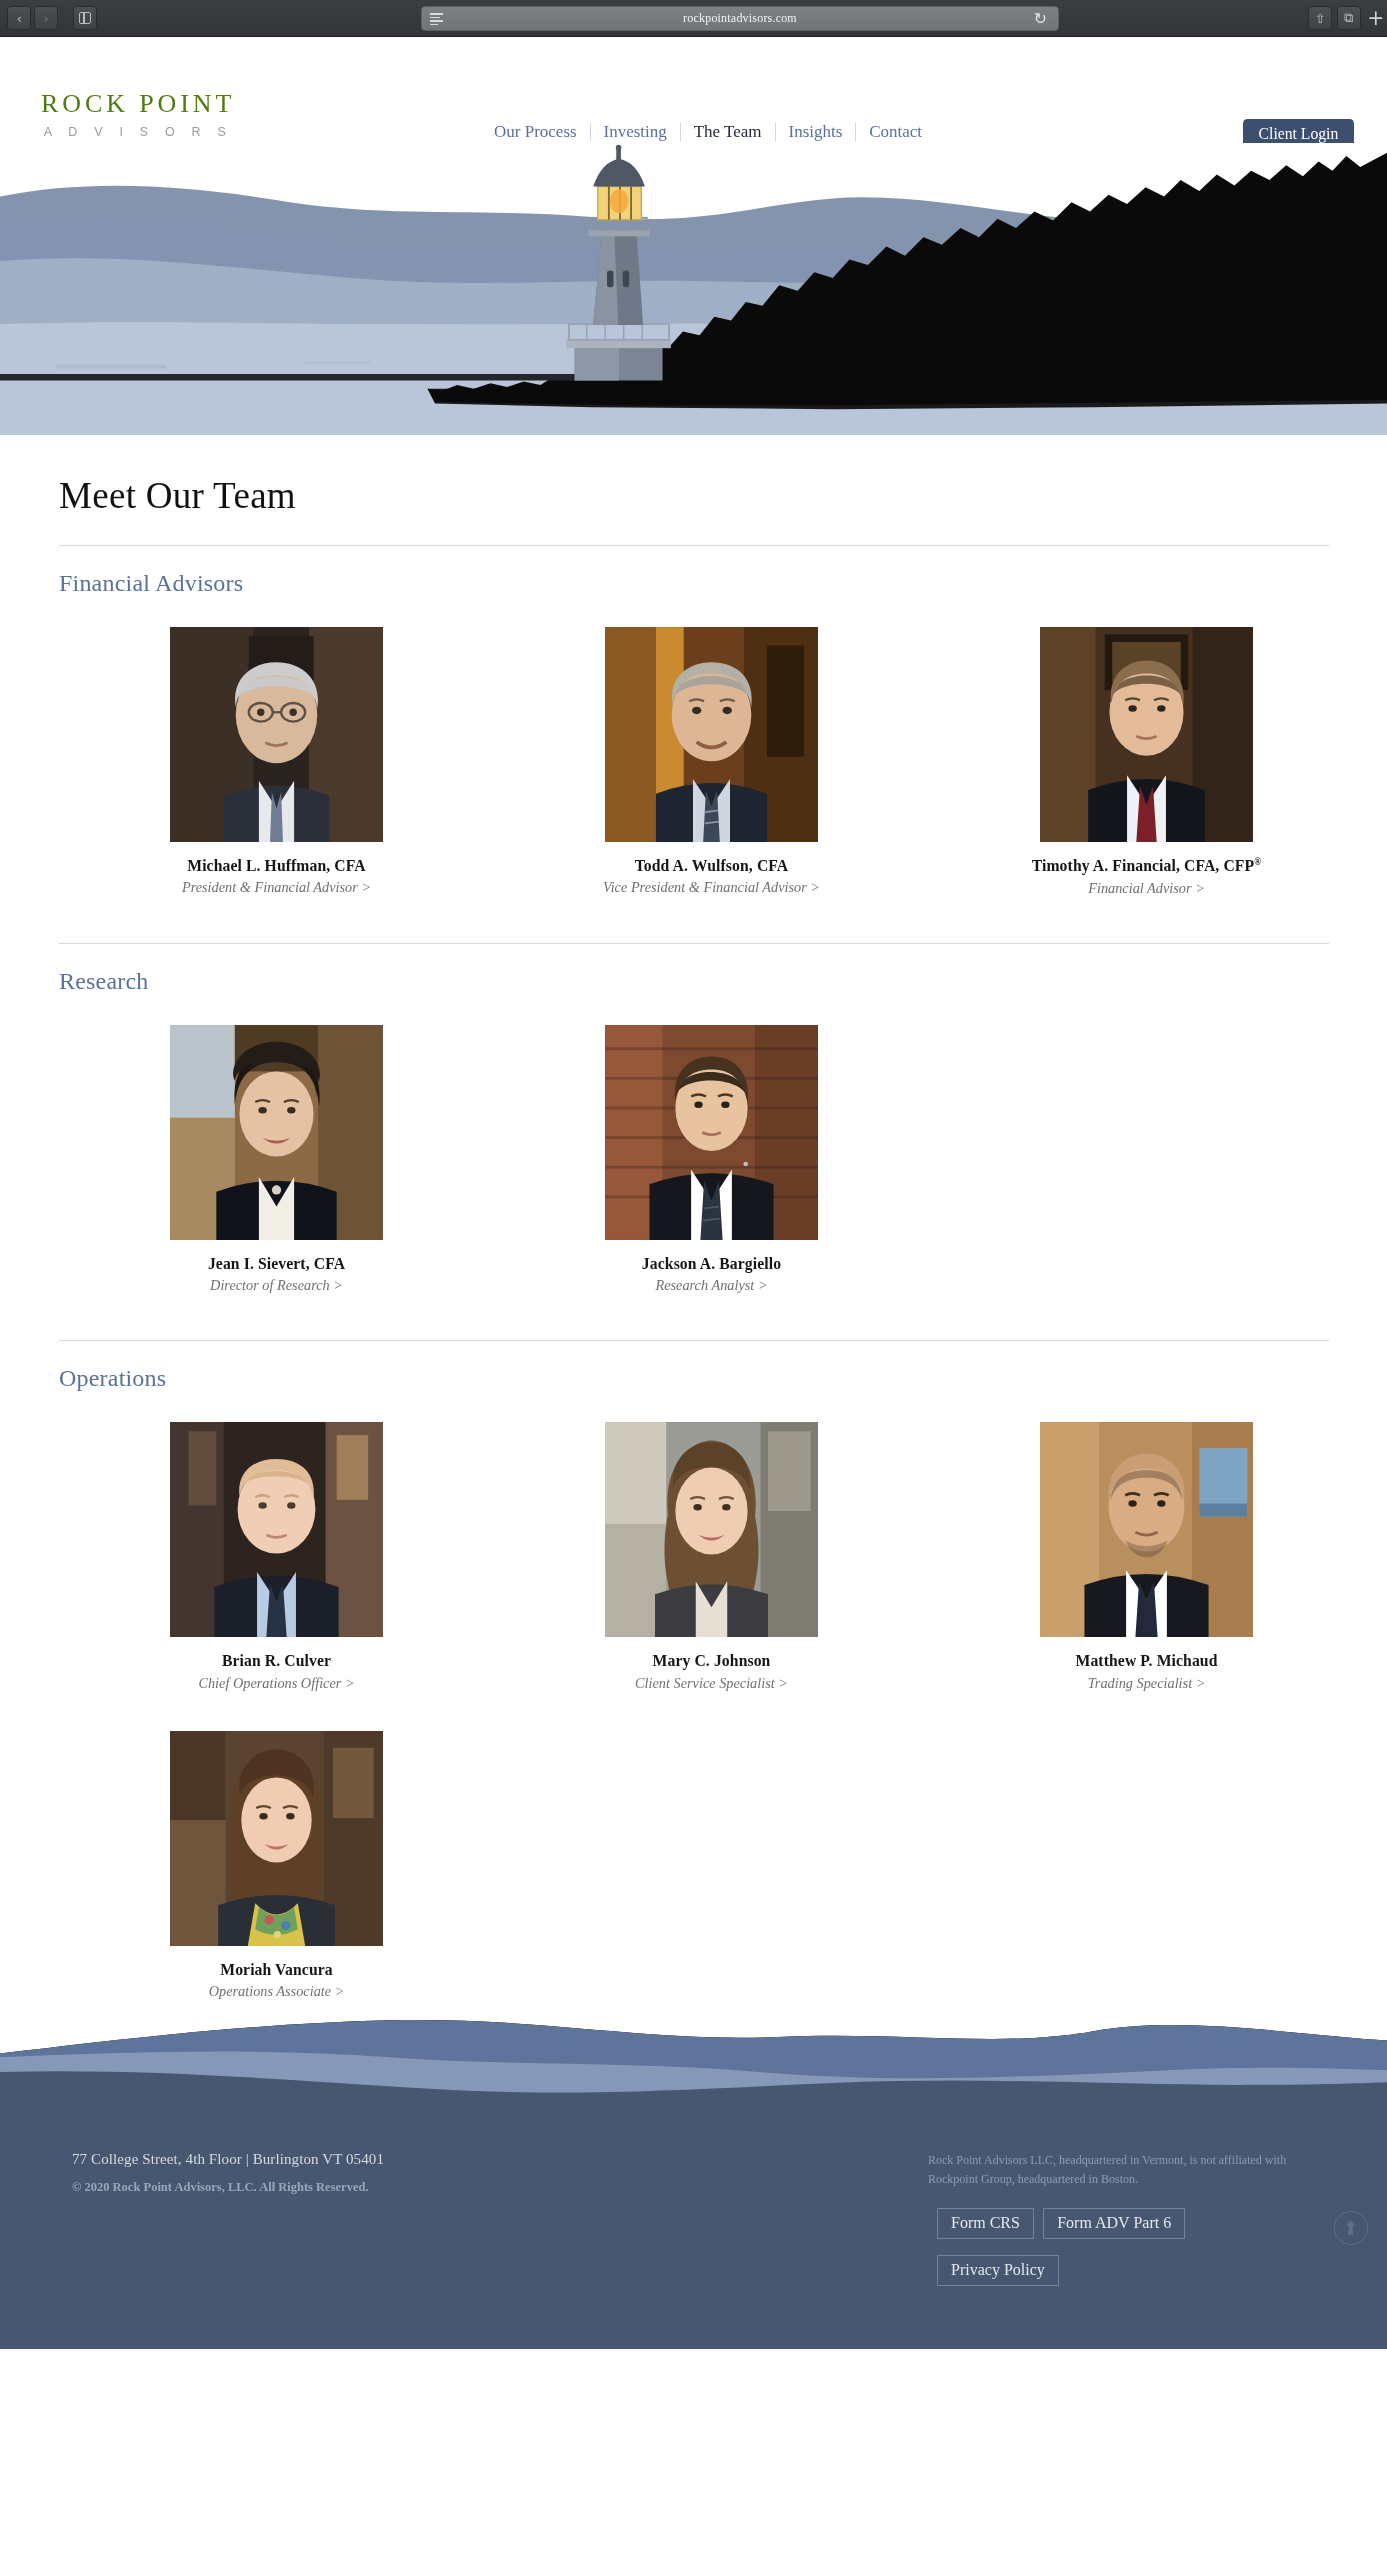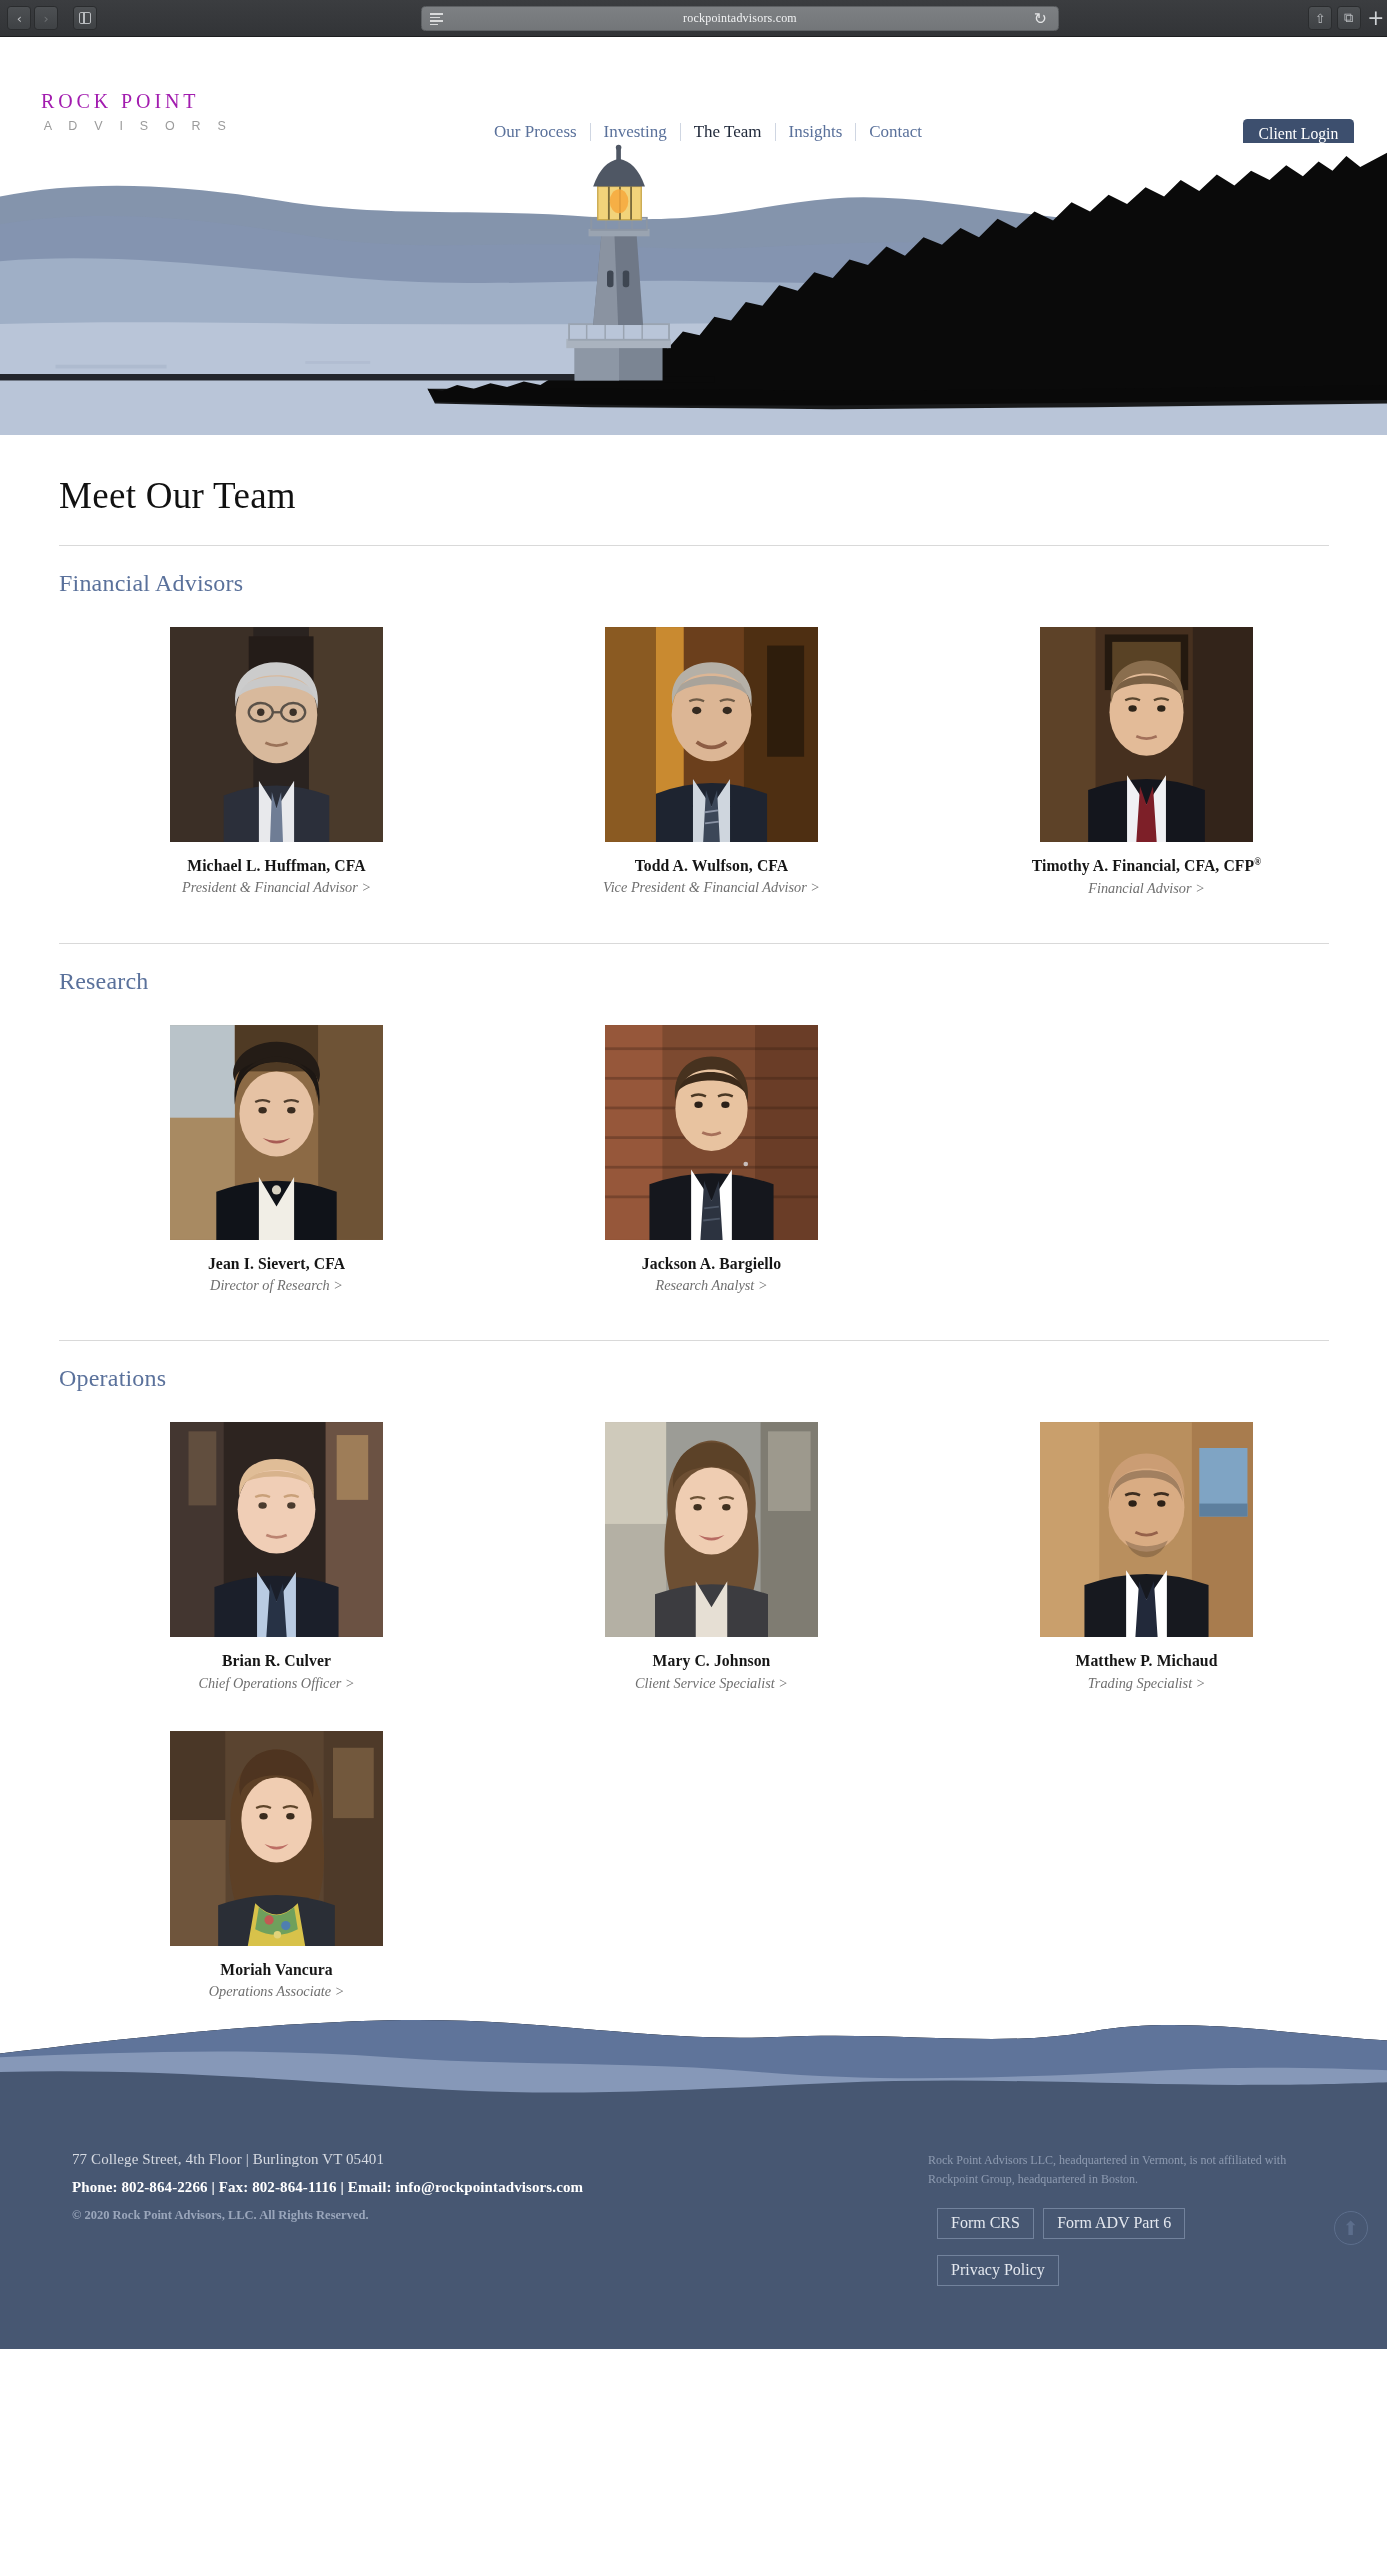--- a/index.html
+++ b/index.html
@@ -69,21 +69,21 @@
   }
 
   
   .site-header {
     width: 1388px; height: 106px;
     background: #ffffff;
     position: relative;
   }
   .logo { position: absolute; left: 41px; top: 54px; }
   .logo-main {
-    font-size: 20px; letter-spacing: 3.9px; color: #a21caf;
+    font-size: 26px; letter-spacing: 3.9px; color: #4d7c0f;
     font-family: "Liberation Serif", serif; line-height: 1;
   }
   .logo-sub {
     margin-top: 8.3px; margin-left: 2.8px;
     font-size: 12.5px; letter-spacing: 6.7px; color: #9b9b9b;
     font-family: "Liberation Sans", sans-serif;
   }
   .main-nav {
     position: absolute; left: 481px; top: 85px;
     display: flex; align-items: center;
@@ -572,21 +572,20 @@
   <svg class="footer-wave" viewBox="0 0 1500 130" preserveAspectRatio="none">
     <rect x="0" y="0" width="1500" height="130" fill="#ffffff"></rect>
     <path d="M0,58 C120,44 260,26 420,22 C580,18 700,46 840,40 C980,34 1080,52 1180,34 C1280,16 1400,38 1500,44 L1500,130 L0,130 Z" fill="#5f7characters"></path>
     <path d="M0,58 C120,44 260,26 420,22 C580,18 700,46 840,40 C980,34 1080,52 1180,34 C1280,16 1400,38 1500,44 L1500,130 L0,130 Z" fill="#5f749a"></path>
     <path d="M0,62 C140,56 280,52 420,62 C560,72 680,66 820,78 C960,90 1100,84 1260,76 C1360,71 1440,74 1500,76 L1500,130 L0,130 Z" fill="#8698b8"></path>
     <path d="M0,78 C160,74 300,86 460,96 C620,106 760,96 900,90 C1060,83 1200,92 1340,92 C1420,92 1470,90 1500,89 L1500,130 L0,130 Z" fill="#475772"></path>
   </svg>
 
   <div class="footer-body">
     <div class="f-address">77 College Street, 4th Floor | Burlington VT 05401</div>
-    <div class="f-contact">Phone: 802-864-2266 | Fax: 802-864-1116 | Email: info@rockpointadvisors.com</div>
     <div class="f-copy">© 2020 Rock Point Advisors, LLC. All Rights Reserved.</div>
 
     <div class="f-disclaimer">Rock Point Advisors LLC, headquartered in Vermont, is not affiliated with Rockpoint Group, headquartered in Boston.</div>
 
     <div class="f-links">
       <button class="f-link-btn">Form CRS</button>
       <button class="f-link-btn">Form ADV Part 6</button>
     </div>
     <div class="f-links-row2">
       <button class="f-link-btn">Privacy Policy</button>

